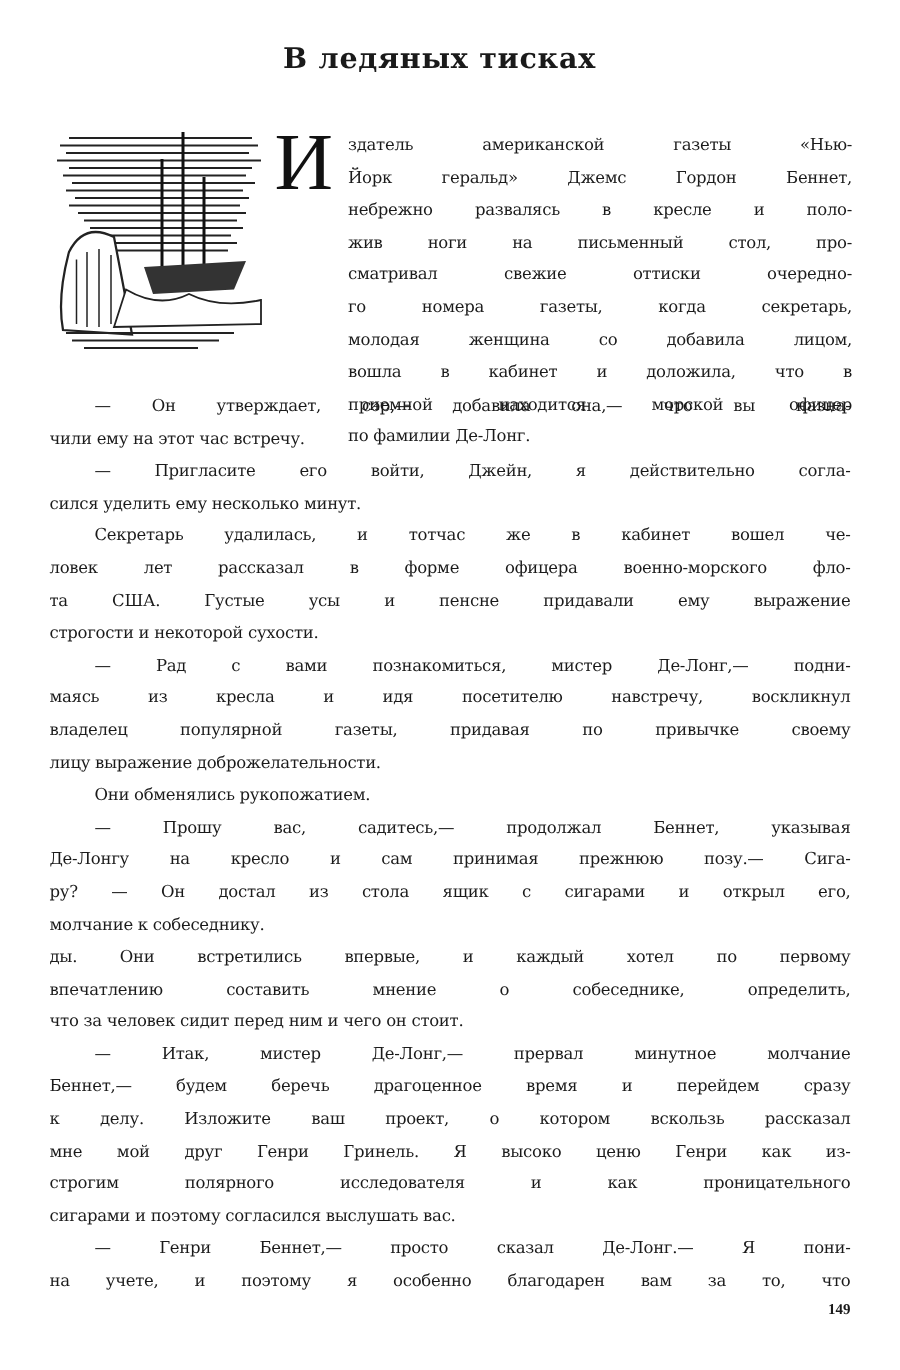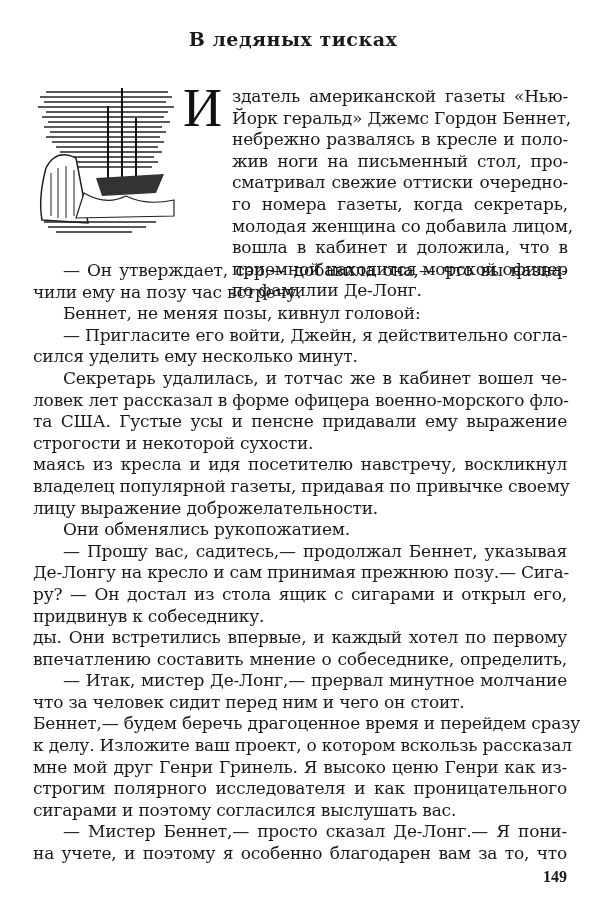--- a/index.html
+++ b/index.html
@@ -17,29 +17,29 @@
   }
   .illustration { position: absolute; left: 36px; top: 88px; width: 142px; height: 146px; }
   .dropcap {
     position: absolute; left: 183px; top: 78px; font-size: 54px; line-height: 60px;
     font-family: "Liberation Serif", serif; color: #111;
   }
   .intro {
     position: absolute; left: 232px; top: 86px; width: 336px;
   }
   .line {
-    font-size: 17px; line-height: 21.6px; height: 21.6px; white-space: nowrap;
+    font-size: 11px; line-height: 21.6px; height: 21.6px; white-space: nowrap;
     text-align: justify; text-align-last: justify; font-family: "DejaVu Serif", serif;
     letter-spacing: -0.2px;
   }
   .line.last { text-align-last: left; }
   .body { position: absolute; left: 33px; top: 260px; width: 534px; }
   .line.indent { padding-left: 30px; }
   .pagenum {
-    position: absolute; right: 33px; top: 868px; font-size: 16px; font-weight: bold;
+    position: absolute; right: 33px; top: 868px; font-size: 10px; font-weight: bold;
     font-family: "Liberation Serif", serif;
   }
 </style>
 </head>
 <body>
 
 <div class="page">
   <div class="title">В ледяных тисках</div>
 
   <div class="illustration">
@@ -94,43 +94,43 @@
     <div class="line">сматривал свежие оттиски очередно-</div>
     <div class="line">го номера газеты, когда секретарь,</div>
     <div class="line">молодая женщина со добавила лицом,</div>
     <div class="line">вошла в кабинет и доложила, что в</div>
     <div class="line">приемной находится морской офицер</div>
     <div class="line last">по фамилии Де-Лонг.</div>
   </div>
 
   <div class="body" id="body-text">
       <div class="line indent">— Он утверждает, сэр,— добавила она,— что вы назна-</div>
-      <div class="line last">чили ему на позу час встречу.</div>
-      <div class="line indent last">Беннет, не меняя позы, кивнул головой:</div>
+      <div class="line last">чили ему на этот час встречу.</div>
       <div class="line indent">— Пригласите его войти, Джейн, я действительно согла-</div>
       <div class="line last">сился уделить ему несколько минут.</div>
       <div class="line indent">Секретарь удалилась, и тотчас же в кабинет вошел че-</div>
       <div class="line">ловек лет рассказал в форме офицера военно-морского фло-</div>
       <div class="line">та США. Густые усы и пенсне придавали ему выражение</div>
       <div class="line last">строгости и некоторой сухости.</div>
+      <div class="line indent">— Рад с вами познакомиться, мистер Де-Лонг,— подни-</div>
       <div class="line">маясь из кресла и идя посетителю навстречу, воскликнул</div>
       <div class="line">владелец популярной газеты, придавая по привычке своему</div>
       <div class="line last">лицу выражение доброжелательности.</div>
       <div class="line indent last">Они обменялись рукопожатием.</div>
       <div class="line indent">— Прошу вас, садитесь,— продолжал Беннет, указывая</div>
       <div class="line">Де-Лонгу на кресло и сам принимая прежнюю позу.— Сига-</div>
       <div class="line">ру? — Он достал из стола ящик с сигарами и открыл его,</div>
-      <div class="line last">придвинув к собеседнику.</div>
+      <div class="line last">молчание к собеседнику.</div>
       <div class="line">ды. Они встретились впервые, и каждый хотел по первому</div>
       <div class="line">впечатлению составить мнение о собеседнике, определить,</div>
+      <div class="line last">что за человек сидит перед ним и чего он стоит.</div>
       <div class="line indent">— Итак, мистер Де-Лонг,— прервал минутное молчание</div>
-      <div class="line last">что за человек сидит перед ним и чего он стоит.</div>
       <div class="line">Беннет,— будем беречь драгоценное время и перейдем сразу</div>
       <div class="line">к делу. Изложите ваш проект, о котором вскользь рассказал</div>
       <div class="line">мне мой друг Генри Гринель. Я высоко ценю Генри как из-</div>
       <div class="line">строгим полярного исследователя и как проницательного</div>
       <div class="line last">сигарами и поэтому согласился выслушать вас.</div>
-      <div class="line indent">— Мистер Беннет,— просто сказал Де-Лонг.— Я пони-</div>
+      <div class="line indent">— Генри Беннет,— просто сказал Де-Лонг.— Я пони-</div>
       <div class="line">на учете, и поэтому я особенно благодарен вам за то, что</div>
     </div>
 
   <div class="pagenum">149</div>
 </div>
 
 </body></html>

